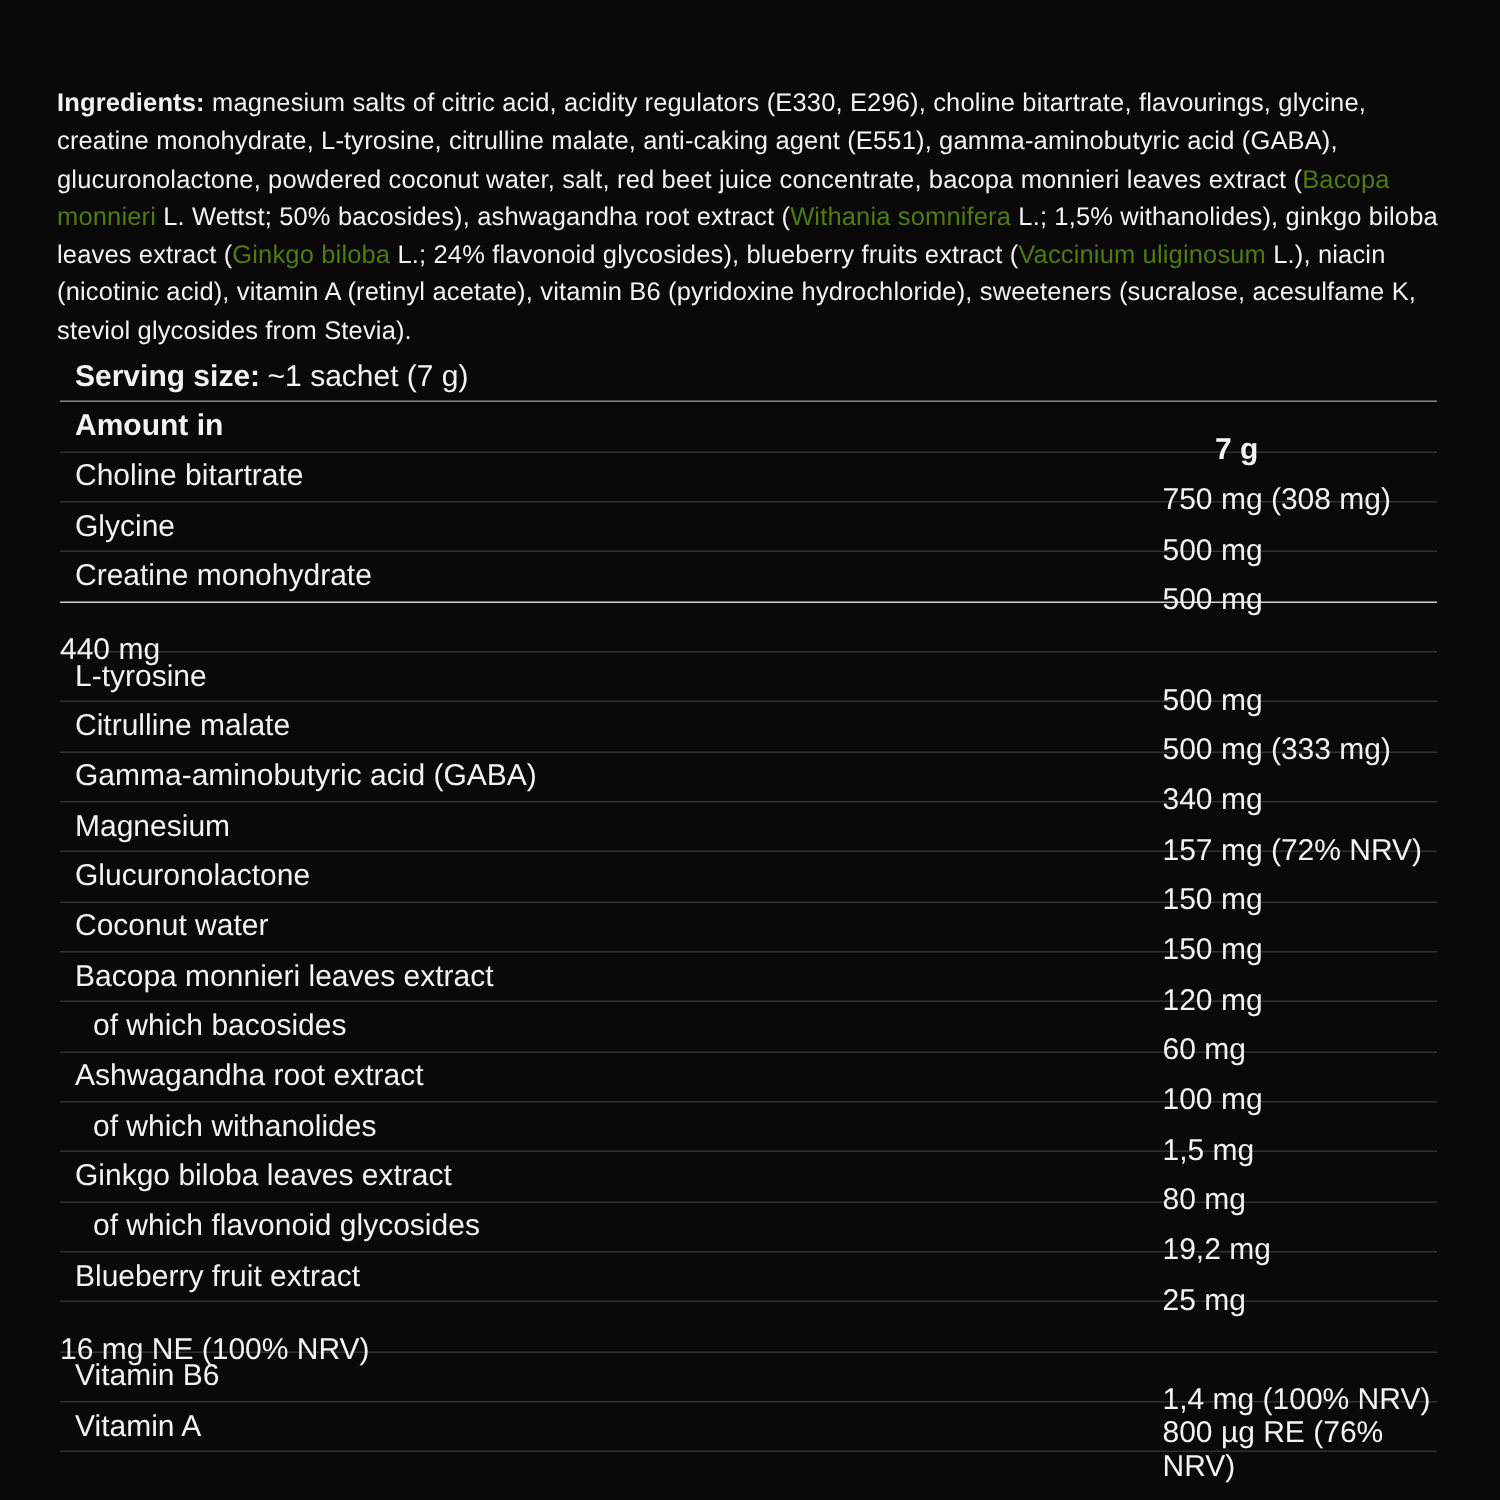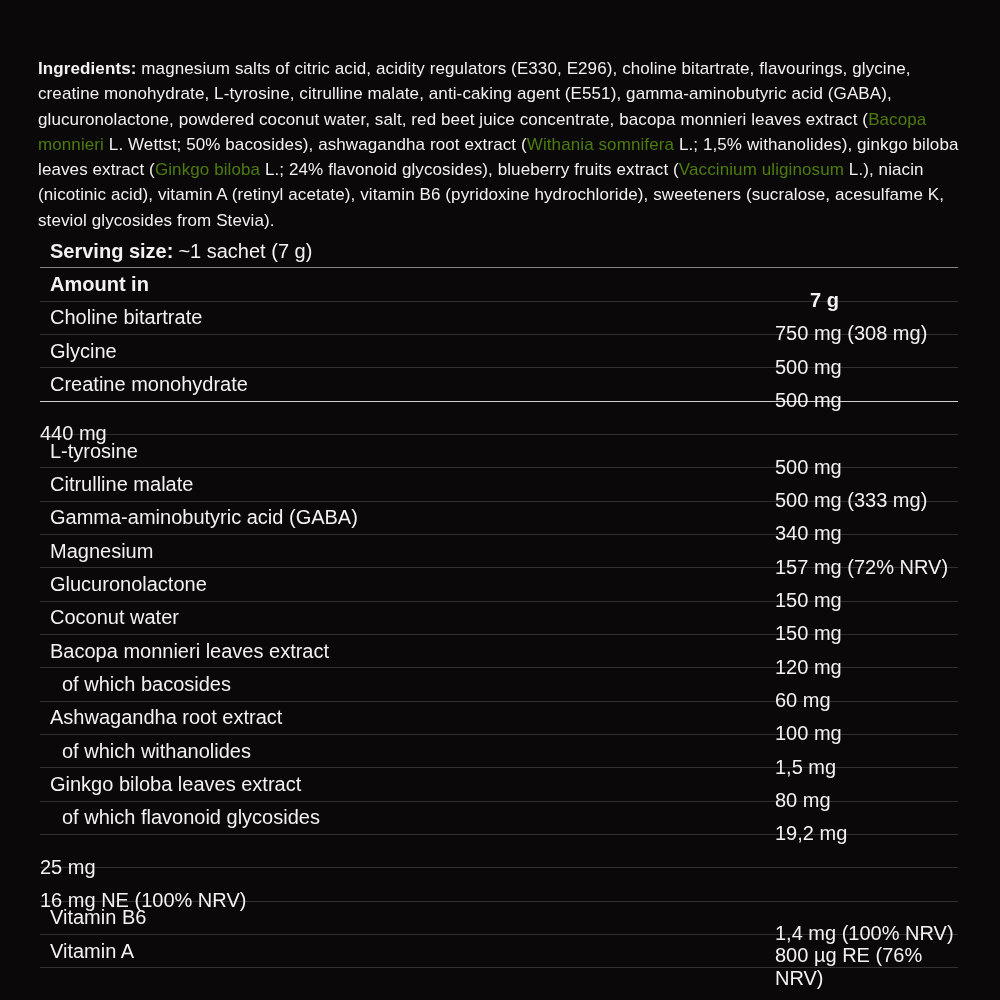--- a/index.html
+++ b/index.html
@@ -141,20 +141,21 @@
   </div>
         <div class="row">
     <span class="cell name">Ginkgo biloba leaves extract</span>
     <span class="cell value">80 mg</span>
   </div>
         <div class="row indent">
     <span class="cell name">of which flavonoid glycosides</span>
     <span class="cell value">19,2 mg</span>
   </div>
         <div class="row">
+    <span class="cell name">Blueberry fruit extract</span>
     <span class="cell value">25 mg</span>
   </div>
         <div class="row">
     <span class="cell value">16 mg NE (100% NRV)</span>
   </div>
         <div class="row">
     <span class="cell name">Vitamin B6</span>
     <span class="cell value">1,4 mg (100% NRV)</span>
   </div>
         <div class="row">

